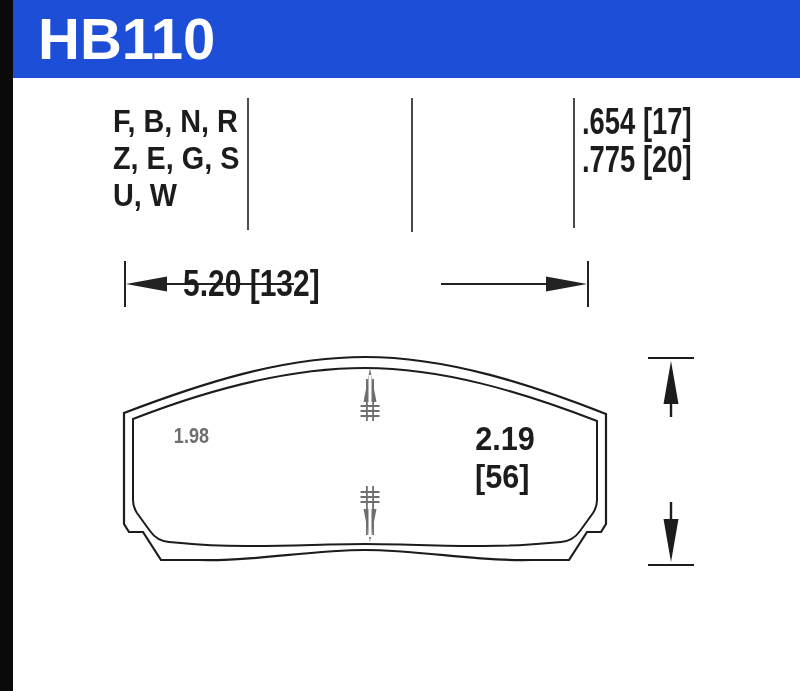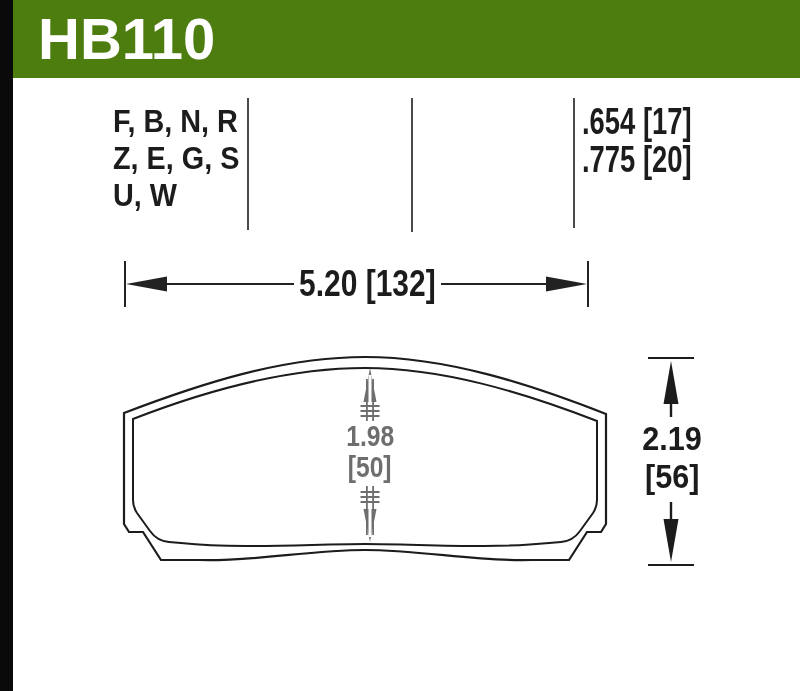--- a/index.html
+++ b/index.html
@@ -2,39 +2,39 @@
 <html><head>
 <meta charset="utf-8">
 <style>
   html,body{margin:0;padding:0;background:#ffffff;}
   .page{
     position:relative;width:800px;height:691px;background:#ffffff;
     font-family:"Liberation Sans",sans-serif;font-weight:bold;color:#1c1c1c;
     overflow:hidden;
   }
   .header{
-    position:absolute;left:0;top:0;width:800px;height:78px;background:#4d7c0f;
+    position:absolute;left:0;top:0;width:800px;height:78px;background:#1d4ed8;
   }
   .part-number{
     position:absolute;left:38px;top:5px;font-size:58px;color:#ffffff;
     letter-spacing:0px;white-space:nowrap;
   }
   .left-strip{
     position:absolute;left:0;top:0;width:13px;height:691px;background:#0a0a0a;
   }
   .linework{position:absolute;left:0;top:0;}
   .txt{position:absolute;white-space:nowrap;}
   .compounds{left:113px;top:103px;font-size:32px;line-height:37px;
     transform:scaleX(0.90);transform-origin:0 0;}
   .thickness{left:582px;top:103px;font-size:37px;line-height:38px;
     transform:scaleX(0.74);transform-origin:0 0;}
-  .center-wrap{position:absolute;text-align:center;}
+  .center-wrap{position:absolute;text-align:left;}
   .width-label{left:167px;top:265px;width:400px;font-size:37px;line-height:38px;}
   .width-label .sq{display:inline-block;transform:scaleX(0.81);}
-  .mid-dim{left:170px;top:420px;width:400px;font-size:30px;line-height:31px;color:#6e6e6e;}
+  .mid-dim{left:170px;top:420px;width:400px;font-size:22px;line-height:31px;color:#6e6e6e;}
   .mid-dim .sq{display:inline-block;transform:scaleX(0.82);}
   .right-dim{left:472px;top:419px;width:400px;font-size:34px;line-height:38px;}
   .right-dim .sq{display:inline-block;transform:scaleX(0.90);}
   .caption{left:28px;top:637px;width:772px;font-size:42px;line-height:44px;}
   .caption .sq{display:inline-block;transform:scaleX(0.56);}
 </style>
 </head>
 <body>
 
 <div class="page">
@@ -113,21 +113,20 @@
     <div>.654 [17]</div>
     <div>.775 [20]</div>
   </div>
 
   <div class="center-wrap width-label">
     <span class="sq">5.20 [132]</span>
   </div>
 
   <div class="center-wrap mid-dim">
     <div><span class="sq">1.98</span></div>
-    <div><span class="sq">[50]</span></div>
   </div>
 
   <div class="center-wrap right-dim">
     <div><span class="sq">2.19</span></div>
     <div><span class="sq">[56]</span></div>
   </div>
 
 
 </div>
 

